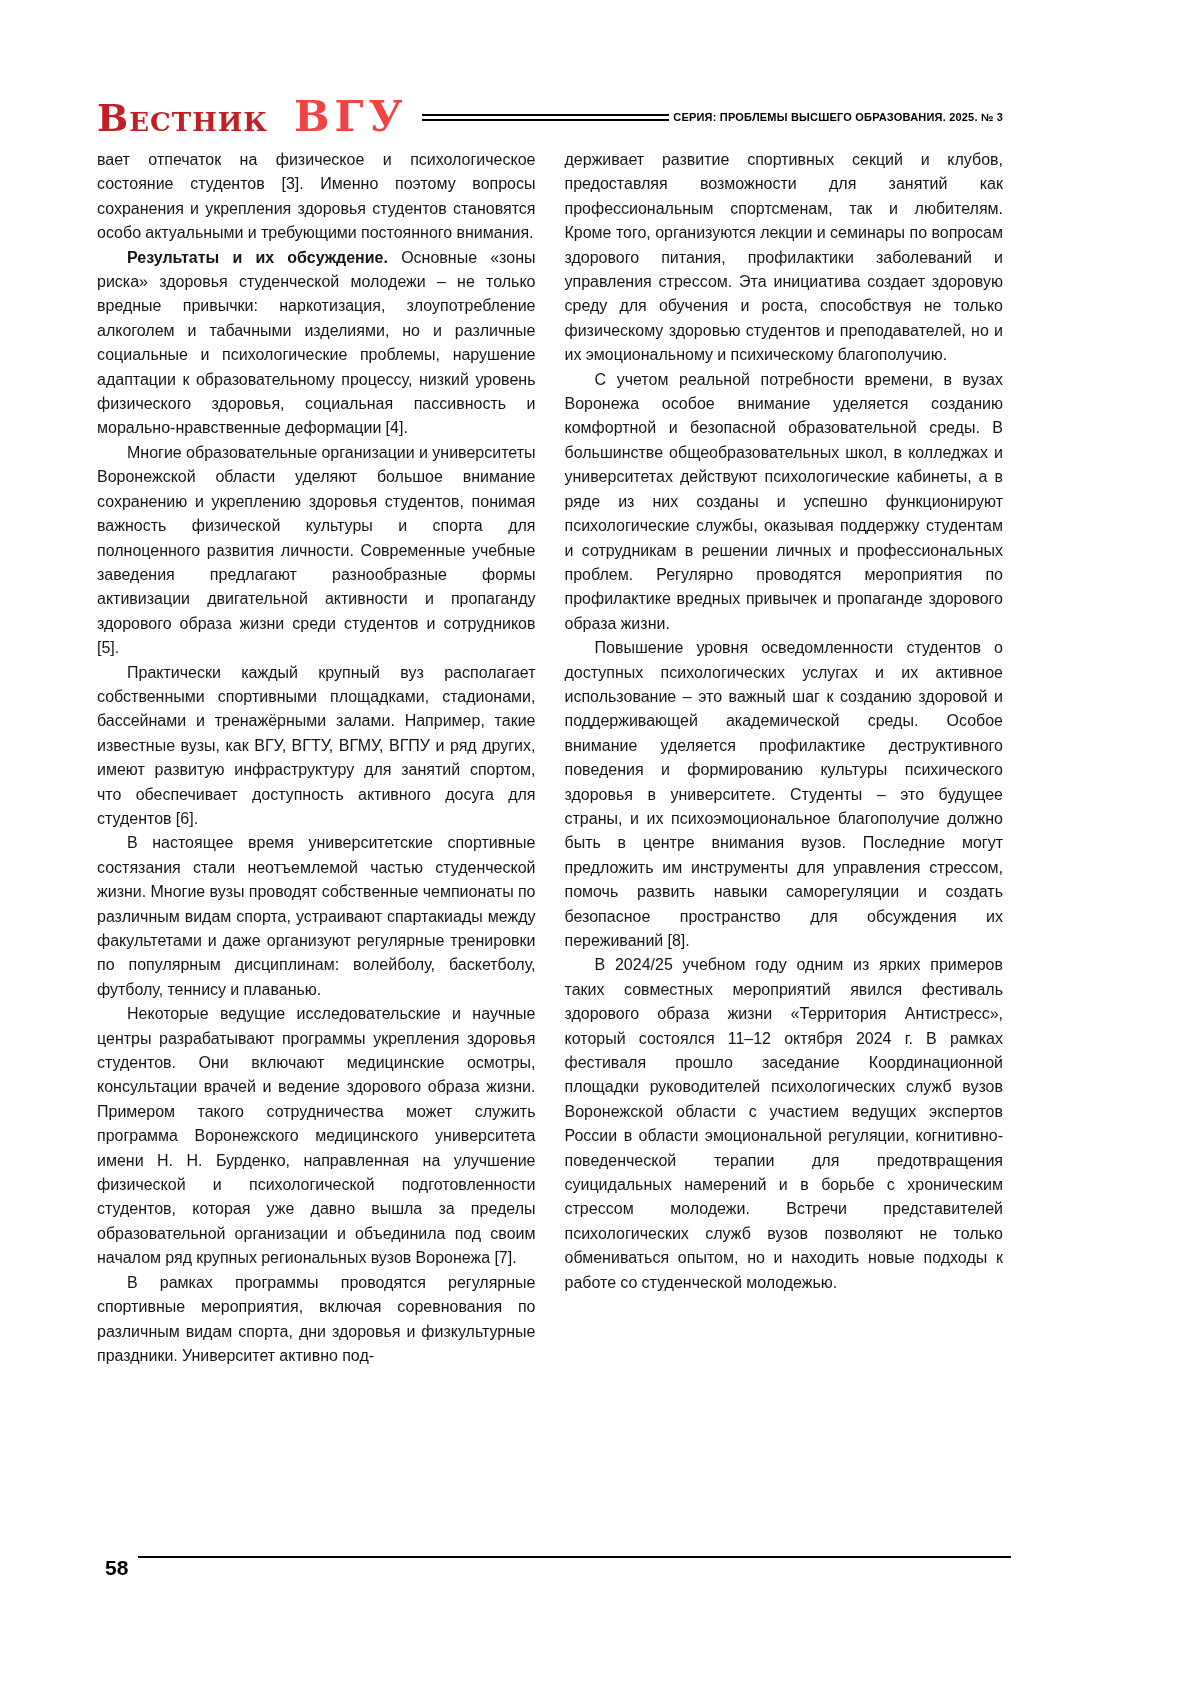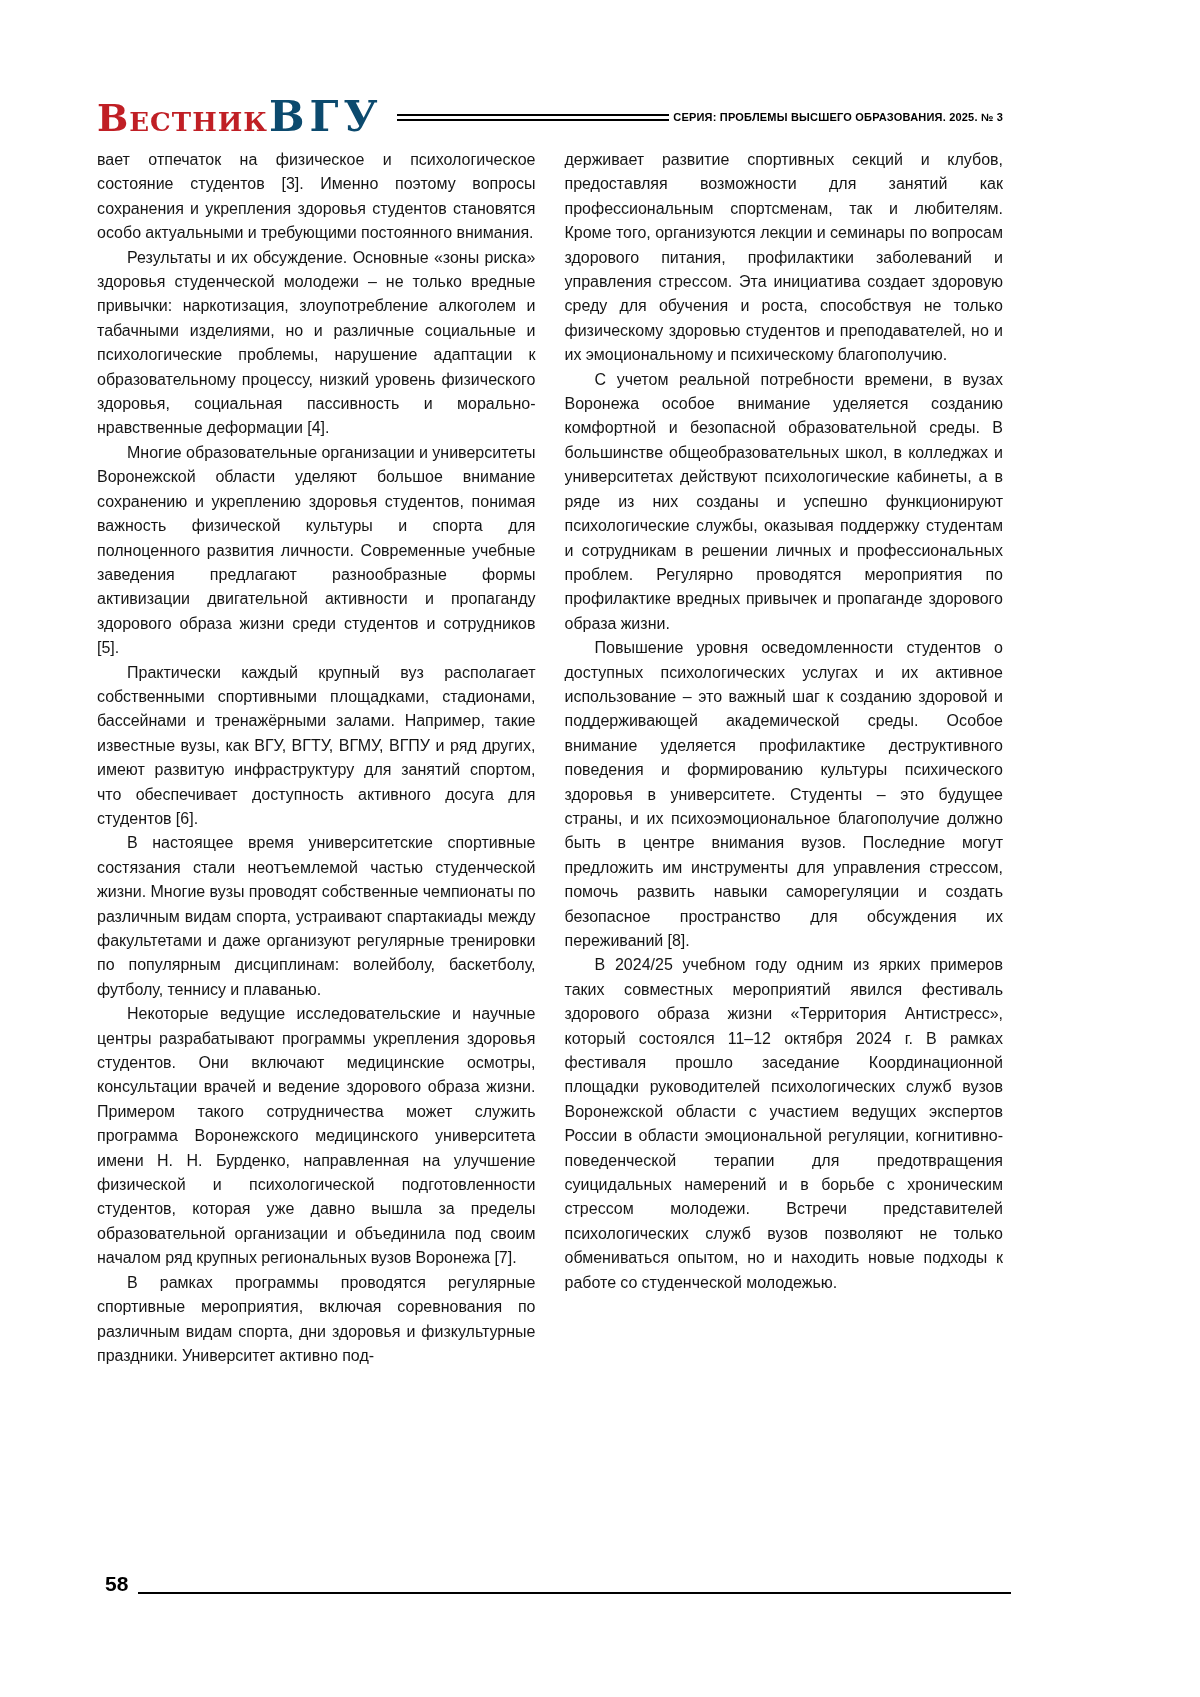--- a/index.html
+++ b/index.html
@@ -20,24 +20,24 @@
     font-weight: bold;
     font-variant: small-caps;
     color: #c01f25;
     font-size: 37px;
     letter-spacing: 1px;
     line-height: 1;
   }
   .logo-abbr {
     font-family: "DejaVu Serif", serif;
     font-weight: bold;
-    color: #0c4a6e;
+    color: #ef4444;
     font-size: 42px;
     letter-spacing: 5px;
-    margin-left: 1px;
+    margin-left: 26px;
     line-height: 1;
   }
   .header-rule {
     flex: 1 1 auto;
     height: 7px;
     border-top: 2px solid #000;
     border-bottom: 2px solid #000;
     margin: 0 4px 0 14px;
     min-width: 40px;
   }
@@ -60,30 +60,28 @@
   .col { width: 438.5px; }
   .para {
     font-size: 16px;
     line-height: 24.4px;
     text-align: justify;
     hyphens: auto;
     -webkit-hyphens: auto;
     word-spacing: -0.2px;
   }
   .para.indent { text-indent: 30px; }
-  .para b { font-weight: normal; }
+  .para b { font-weight: bold; }
 
   
   .footer {
     position: absolute;
     left: 105px; top: 1556px;
     width: 906px;
     display: flex;
-    align-items: flex-end;
-    margin-top: 16px;
   }
   .page-num { font-size: 21px; font-weight: bold; color: #000; }
   .footer-rule {
     flex: 1 1 auto;
     border-bottom: 2px solid #000;
     margin-left: 10px;
     margin-bottom: 2px;
     height: 1px;
   }
 </style>

